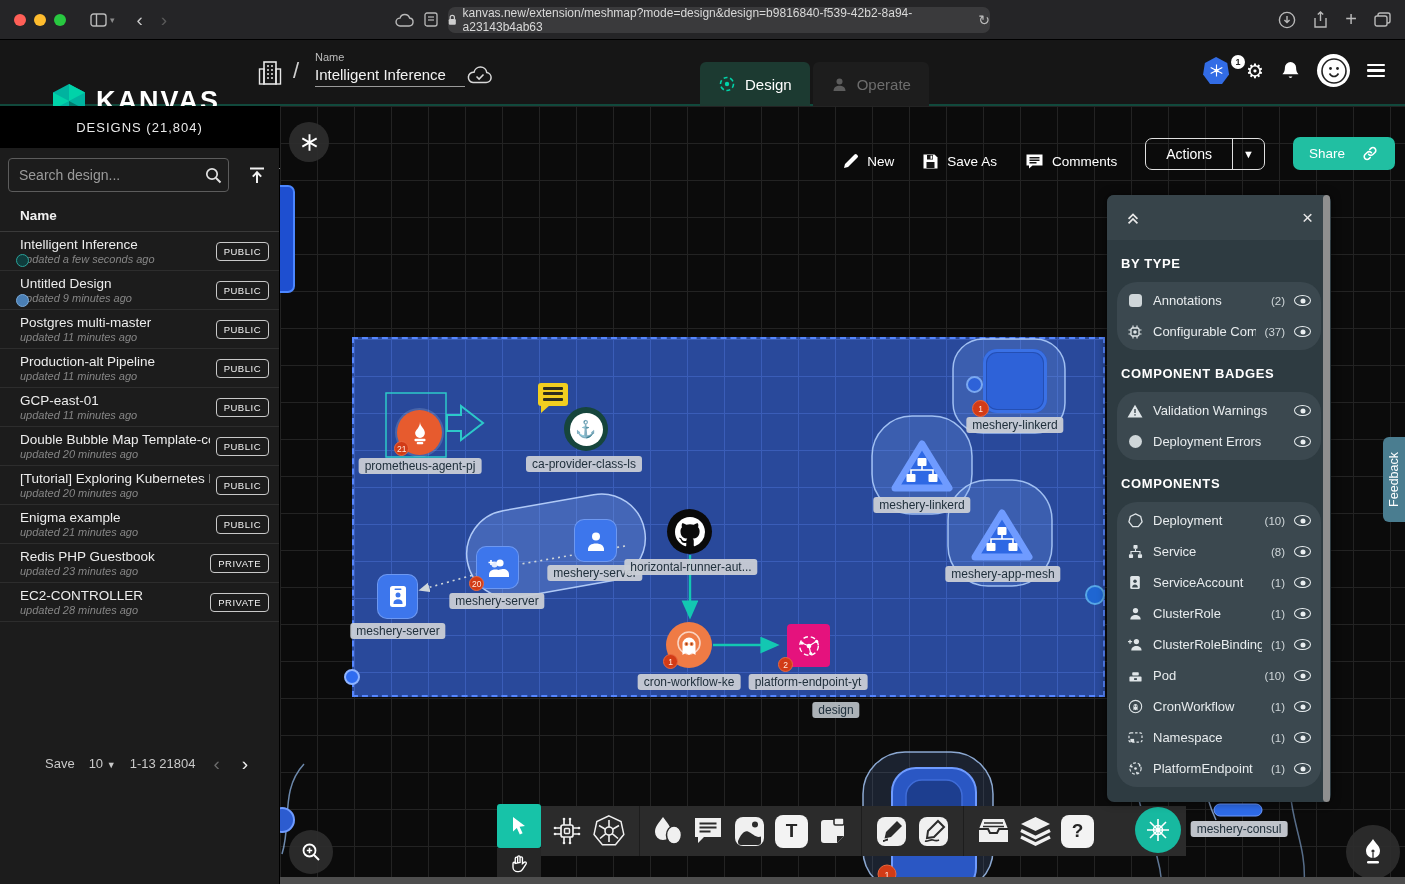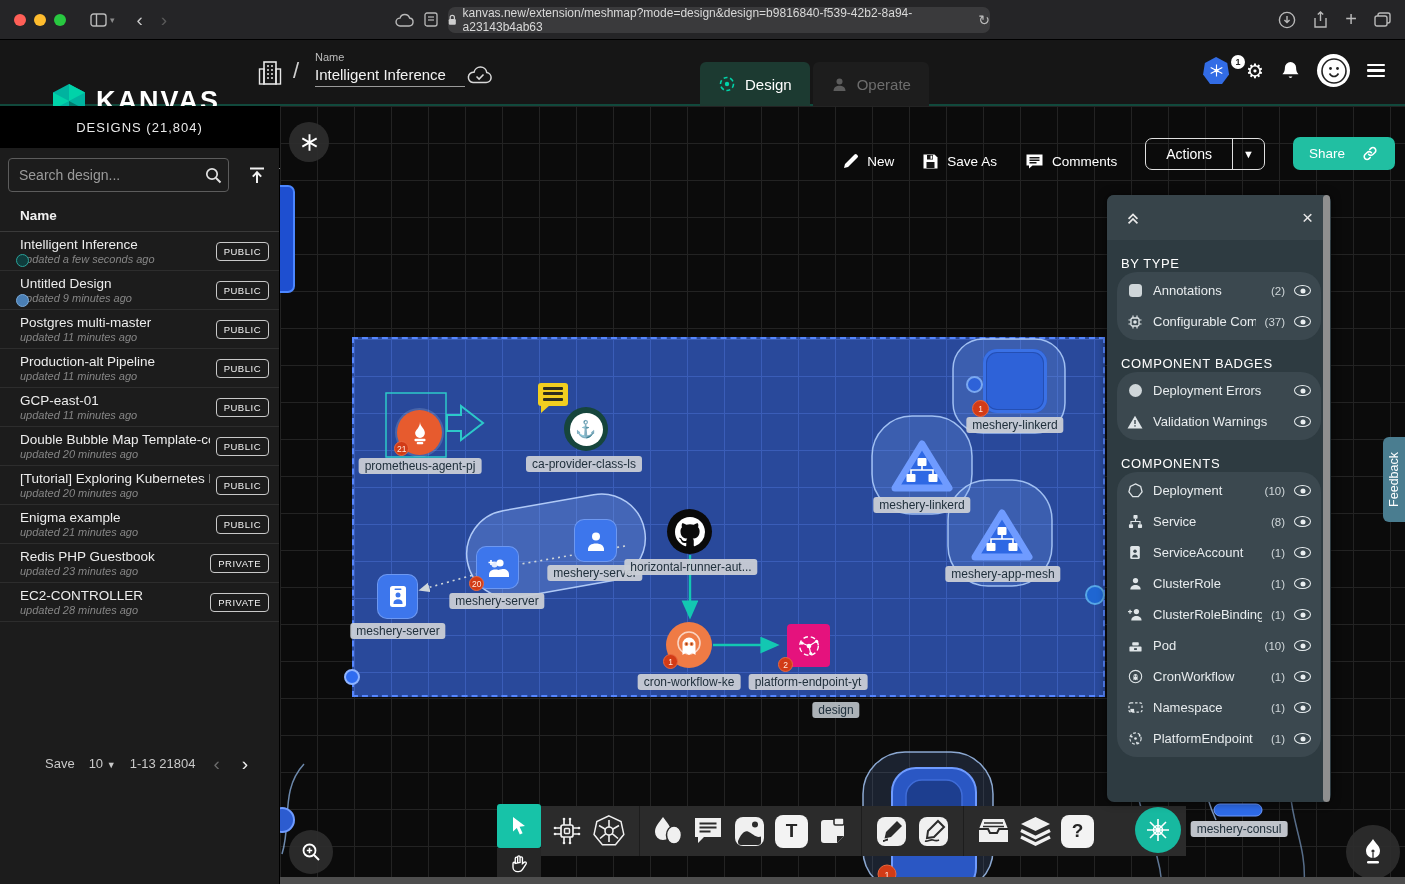--- a/index.html
+++ b/index.html
@@ -77,21 +77,21 @@
   #btoolbar{position:absolute;left:261px;top:700px;width:645px;height:50px;background:#2b2b2b;display:flex;align-items:center;z-index:6;gap:9px;padding:0 10px;}
   .wsq{width:33px;height:33px;background:#f3f3f3;border-radius:8px;display:flex;align-items:center;justify-content:center;color:#262626;font-weight:bold;font-size:19px;}
   .vdiv{width:1px;height:50px;background:#1d1d1d;margin:0 4px;flex:0 0 auto;}
   .tool{display:flex;align-items:center;justify-content:center;}
   #mesherybtn{position:absolute;left:855px;top:701px;width:46px;height:46px;border-radius:50%;background:#17b9a0;display:flex;align-items:center;justify-content:center;z-index:7;}
 
   
   #rpanel{position:absolute;left:1107px;top:195px;width:224px;height:607px;background:#2e3b41;border-radius:7px;z-index:10;overflow:hidden;box-shadow:0 0 10px rgba(0,0,0,.6);}
   .rp-head{height:45px;background:#37444a;display:flex;align-items:center;justify-content:space-between;padding:0 18px;}
   .rp-x{color:#e9e9e9;font-size:19px;}
-  .rp-sechdr{color:#fff;font-size:13px;font-weight:normal;letter-spacing:.6px;padding:16px 14px 1px 14px;}
+  .rp-sechdr{color:#fff;font-size:13px;font-weight:bold;letter-spacing:.6px;padding:16px 14px 11px 14px;}
   .rp-group{background:#3b484f;border-radius:20px;margin:0 10px;padding:3px 0;}
   .prow{display:flex;align-items:center;height:31px;padding:0 10px 0 9px;gap:9px;}
   .picon{width:18px;flex:0 0 18px;display:flex;align-items:center;justify-content:center;color:#dfe5e8;font-size:13px;}
   .plabel{flex:1;color:#e8ecee;font-size:13px;white-space:nowrap;overflow:hidden;}
   .pcount{color:#cfd6d9;font-size:11.5px;flex:0 0 auto;}
   .eye{position:relative;width:17px;height:11px;border:1.8px solid #e9eef0;border-radius:50%;flex:0 0 17px;}
   .eye:after{content:"";position:absolute;left:50%;top:50%;width:5px;height:5px;background:#e9eef0;border-radius:50%;transform:translate(-50%,-50%);}
   #rscroll{position:absolute;left:1323px;top:195px;width:7px;height:607px;background:#8f8f8f;border-radius:4px;z-index:11;}
 
   
@@ -694,34 +694,34 @@
         <span class="plabel">Configurable Compon</span>
         <span class="pcount">(37)</span>
         <span class="eye"></span>
       </div>
     </div>
 
     <div class="rp-sechdr">COMPONENT BADGES</div>
     <div class="rp-group">
       <div class="prow">
         <span class="picon">
-            <span style="width:13px;height:13px;background:#cfd6d9;border-radius:50%;display:block"></span>
-          </span>
-        <span class="plabel">Deployment Errors</span>
-        <span class="eye"></span>
-      </div>
-      <div class="prow">
-        <span class="picon">
           <svg width="16" height="14" viewBox="0 0 16 14">
               <path d="M8 .8L15.5 13.5H.5Z" fill="#dfe5e8"></path>
               <rect x="7.3" y="5" width="1.4" height="4" fill="#3b484f"></rect>
               <rect x="7.3" y="10.2" width="1.4" height="1.4" fill="#3b484f"></rect>
             </svg>
         </span>
         <span class="plabel">Validation Warnings</span>
+        <span class="eye"></span>
+      </div>
+      <div class="prow">
+        <span class="picon">
+            <span style="width:13px;height:13px;background:#cfd6d9;border-radius:50%;display:block"></span>
+          </span>
+        <span class="plabel">Deployment Errors</span>
         <span class="eye"></span>
       </div>
     </div>
 
     <div class="rp-sechdr">COMPONENTS</div>
     <div class="rp-group">
       <div class="prow">
         <span class="picon">
             <svg width="15" height="15" viewBox="0 0 16 16">
               <path d="M8 1l5.5 2.6L15 9.4 11 14.5H5L1 9.4l1.5-5.8Z" fill="none" stroke="#dfe5e8" stroke-width="1.4"></path>

